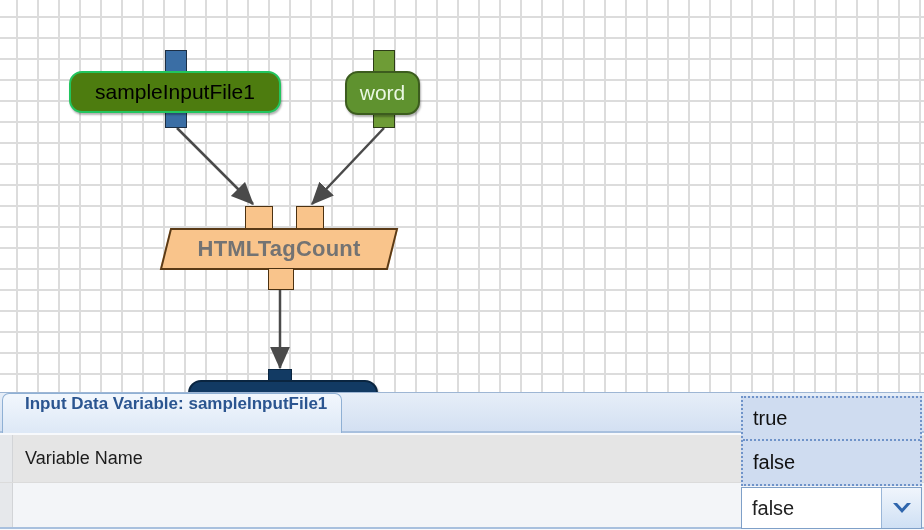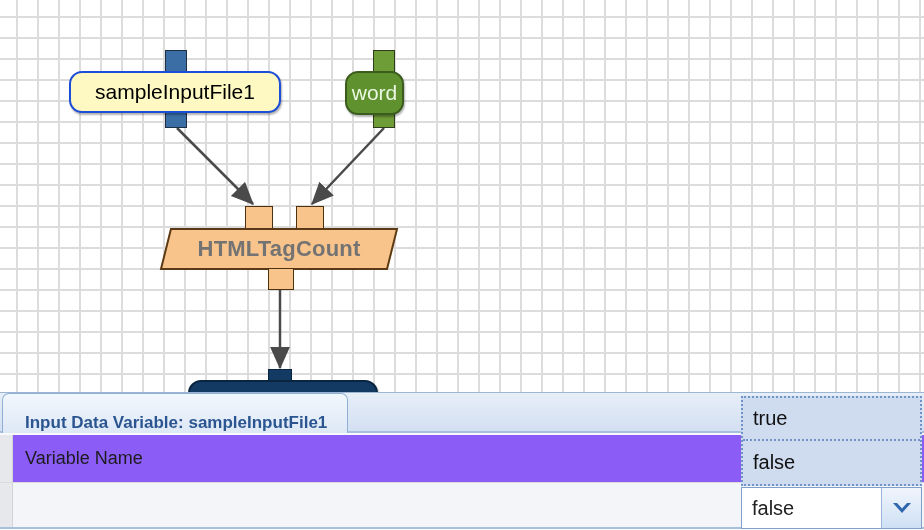--- a/index.html
+++ b/index.html
@@ -46,22 +46,22 @@
 
   .rounded-node {
     position: absolute;
     border-radius: 13px;
     display: flex;
     align-items: center;
     justify-content: center;
     white-space: nowrap;
   }
   .rounded-node.yellow {
-    background: #fef9c3;
-    border: 2px solid #1d4ed8;
+    background: #4d7c0f;
+    border: 2px solid #22c55e;
     color: #000000;
     font-size: 21px;
     box-shadow: 1px 2px 2px rgba(0,0,0,0.30);
   }
   .rounded-node.green {
     background: #5f922f;
     border: 2px solid #3c5c1e;
     color: #eaf7e2;
     font-size: 21px;
     box-shadow: 1px 2px 2px rgba(0,0,0,0.30);
@@ -115,23 +115,23 @@
     position: absolute;
     left: 0; top: 0;
     width: 924px; height: 40px;
     background: linear-gradient(to bottom, #e6eef8 0%, #d3e0f2 100%);
     border-bottom: 2px solid #a8c0de;
   }
   .panel-tab {
     position: absolute;
     left: 2px; top: 0px;
     height: 40px;
-    padding: 0 20px 0 22px;
-    display: flex;
-    align-items: flex-end;
+    padding: 0 14px 0 22px;
+    display: flex;
+    align-items: flex-start;
     background: linear-gradient(to bottom, #f2f7fd 0%, #dde8f6 100%);
     border: 1px solid #8fb0d4;
     border-bottom: none;
     border-top-left-radius: 7px;
     border-top-right-radius: 7px;
   }
   .panel-tab-title {
     font-size: 17px;
     font-weight: bold;
     color: #2b5590;
@@ -139,21 +139,21 @@
   }
 
   .prop-row {
     position: absolute;
     left: 0;
     width: 924px;
     display: flex;
     align-items: center;
     border-bottom: 1px solid #dbdbdb;
   }
-  .prop-row.r1 { top: 42px; height: 48px; background: #8b5cf6; }
+  .prop-row.r1 { top: 42px; height: 48px; background: #e5e5e5; }
   .prop-row.r2 { top: 90px; height: 46px; background: #f3f5f8; border-bottom: 2px solid #a8c0de; }
   .row-gutter {
     width: 13px;
     height: 100%;
     background: #e6e8eb;
     border-right: 1px solid #d2d4d7;
     flex: 0 0 13px;
   }
   .prop-label {
     padding-left: 12px;
@@ -233,21 +233,21 @@
 
     <div class="node">
       <div class="port-bar blue" style="left:165px; top:50px; width:22px; height:78px;"></div>
       <div class="rounded-node yellow" style="left:69px; top:71px; width:212px; height:42px;">
         <span>sampleInputFile1</span>
       </div>
     </div>
 
     <div class="node">
       <div class="port-bar green" style="left:373px; top:50px; width:22px; height:78px;"></div>
-      <div class="rounded-node green" style="left:345px; top:71px; width:59px; height:44px;">
+      <div class="rounded-node green" style="left:345px; top:71px; width:75px; height:44px;">
         <span>word</span>
       </div>
     </div>
 
     <div class="node">
       <div class="port-box" style="left:245px; top:206px; width:28px; height:24px;"></div>
       <div class="port-box" style="left:296px; top:206px; width:28px; height:24px;"></div>
       <div class="para-wrap" style="left:165px; top:228px; width:228px; height:42px;">
         <div class="para"></div>
         <div class="para-label">

